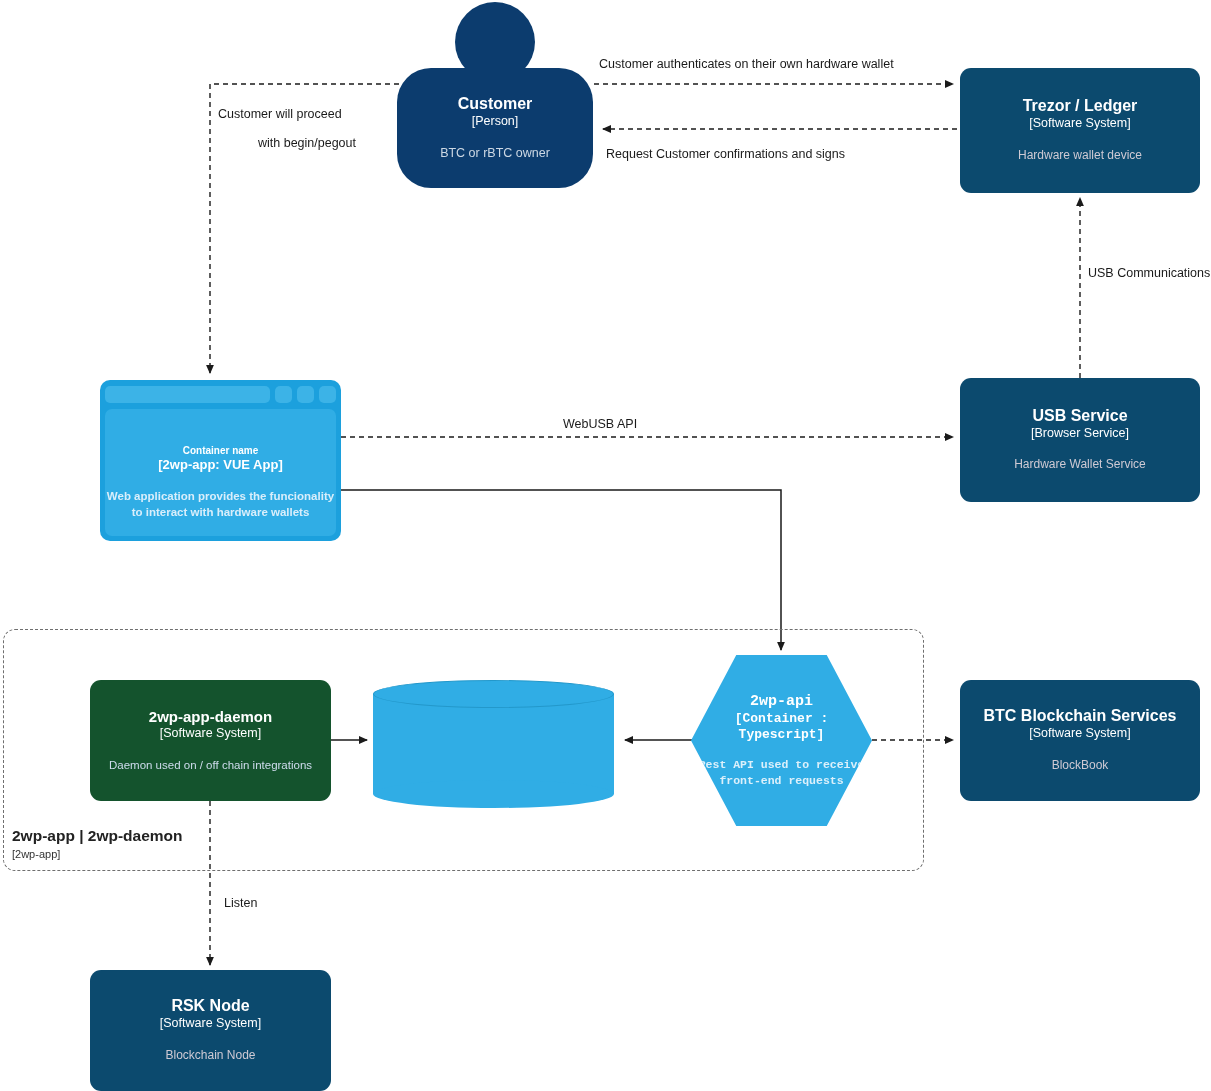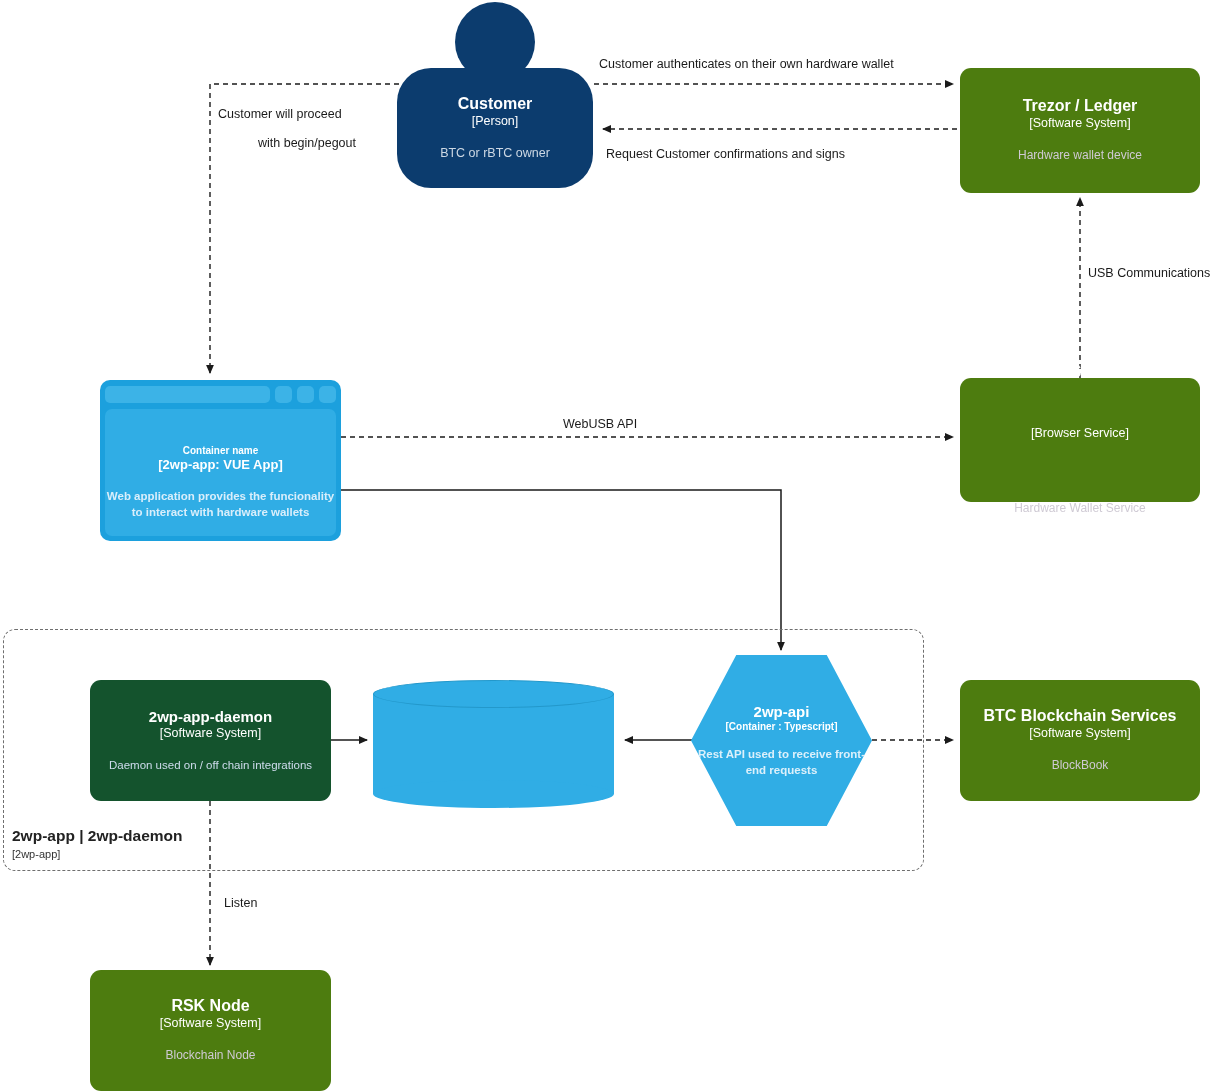--- a/index.html
+++ b/index.html
@@ -19,21 +19,21 @@
   .person .head{position:absolute;left:50%;transform:translateX(-50%);top:0;
       width:80px;height:80px;border-radius:50%;background:#0c3c6e;}
   .person .body{position:absolute;left:0;top:66px;width:100%;height:120px;
       border-radius:34px;background:#0c3c6e;display:flex;flex-direction:column;
       align-items:center;justify-content:center;color:#fff;text-align:center;}
   .person .n-title{font-size:16px;}
   .person .n-tech{font-size:12.5px;}
   .person .n-desc{font-size:12.5px;color:#cdd8e4;margin-top:15px;}
 
   
-  .sys{background:#4d7c0f;border-radius:11px;text-align:center;}
+  .sys{background:#0c4a6e;border-radius:11px;text-align:center;}
   .sys .n-title{font-size:16px;}
   .sys .n-tech{font-size:12.5px;}
   .sys .n-desc{font-size:12px;color:#cfcad4;margin-top:16px;}
 
   
   .blue-sys{background:#14532d;border-radius:11px;}
   .blue-sys .n-title{font-size:15px;}
   .blue-sys .n-tech{font-size:12.5px;}
   .blue-sys .n-desc{font-size:11.5px;color:#cfdced;margin-top:16px;}
 
@@ -62,23 +62,23 @@
   .cyl .ctxt{position:absolute;left:0;top:26px;width:100%;height:96px;display:flex;
       flex-direction:column;align-items:center;justify-content:center;color:#fff;text-align:center;}
   .cyl .n-title{font-size:16px;}
   .cyl .n-tech{font-size:13px;font-weight:bold;}
   .cyl .n-desc{font-size:11.5px;font-weight:bold;color:#e2f2fc;margin-top:13px;}
 
   
   .hex{position:absolute;background:#30ade5;
        clip-path:polygon(25% 0%,75% 0%,100% 50%,75% 100%,25% 100%,0% 50%);
        display:flex;flex-direction:column;align-items:center;justify-content:center;
-       color:#fff;text-align:center;}
+       color:#fff;text-align:center;font-family:Liberation Mono, monospace;}
   .hex .n-title{font-size:15px;}
-  .hex .n-tech{font-size:10px;font-weight:bold;}
+  .hex .n-tech{font-size:13px;font-weight:bold;}
   .hex .n-desc{font-size:11.5px;font-weight:bold;color:#dcf0fb;margin-top:14px;width:180px;line-height:1.35;}
 
   
   .boundary{position:absolute;border:1.6px dashed #6f6f6f;border-radius:12px;}
   .bnd-title{position:absolute;font-size:15.5px;font-weight:bold;color:#222;}
   .bnd-tech{position:absolute;font-size:11px;color:#333;}
 
   
   .lbl{position:absolute;font-size:12.5px;color:#1a1a1a;white-space:nowrap;}
 </style>
@@ -141,21 +141,21 @@
       <div class="dot"></div>
       <div class="dot"></div>
     </div>
     <div class="pane">
       <div class="n-title">Container name</div>
       <div class="n-tech">[2wp-app: VUE App]</div>
       <div class="n-desc">Web application provides the funcionality to interact with hardware wallets</div>
     </div>
   </div>
 
-  <div class="node sys" style="left:960px;top:378px;width:240px;height:124px;gap:44px;">
+  <div class="node sys" style="left:960px;top:378px;width:240px;height:124px;">
     <div class="n-title">USB Service</div>
     <div class="n-tech">[Browser Service]</div>
     <div class="n-desc">Hardware Wallet Service</div>
   </div>
 
   <div class="node blue-sys" style="left:90px;top:680px;width:241px;height:121px;">
     <div class="n-title">2wp-app-daemon</div>
     <div class="n-tech">[Software System]</div>
     <div class="n-desc">Daemon used on / off chain integrations</div>
   </div>

